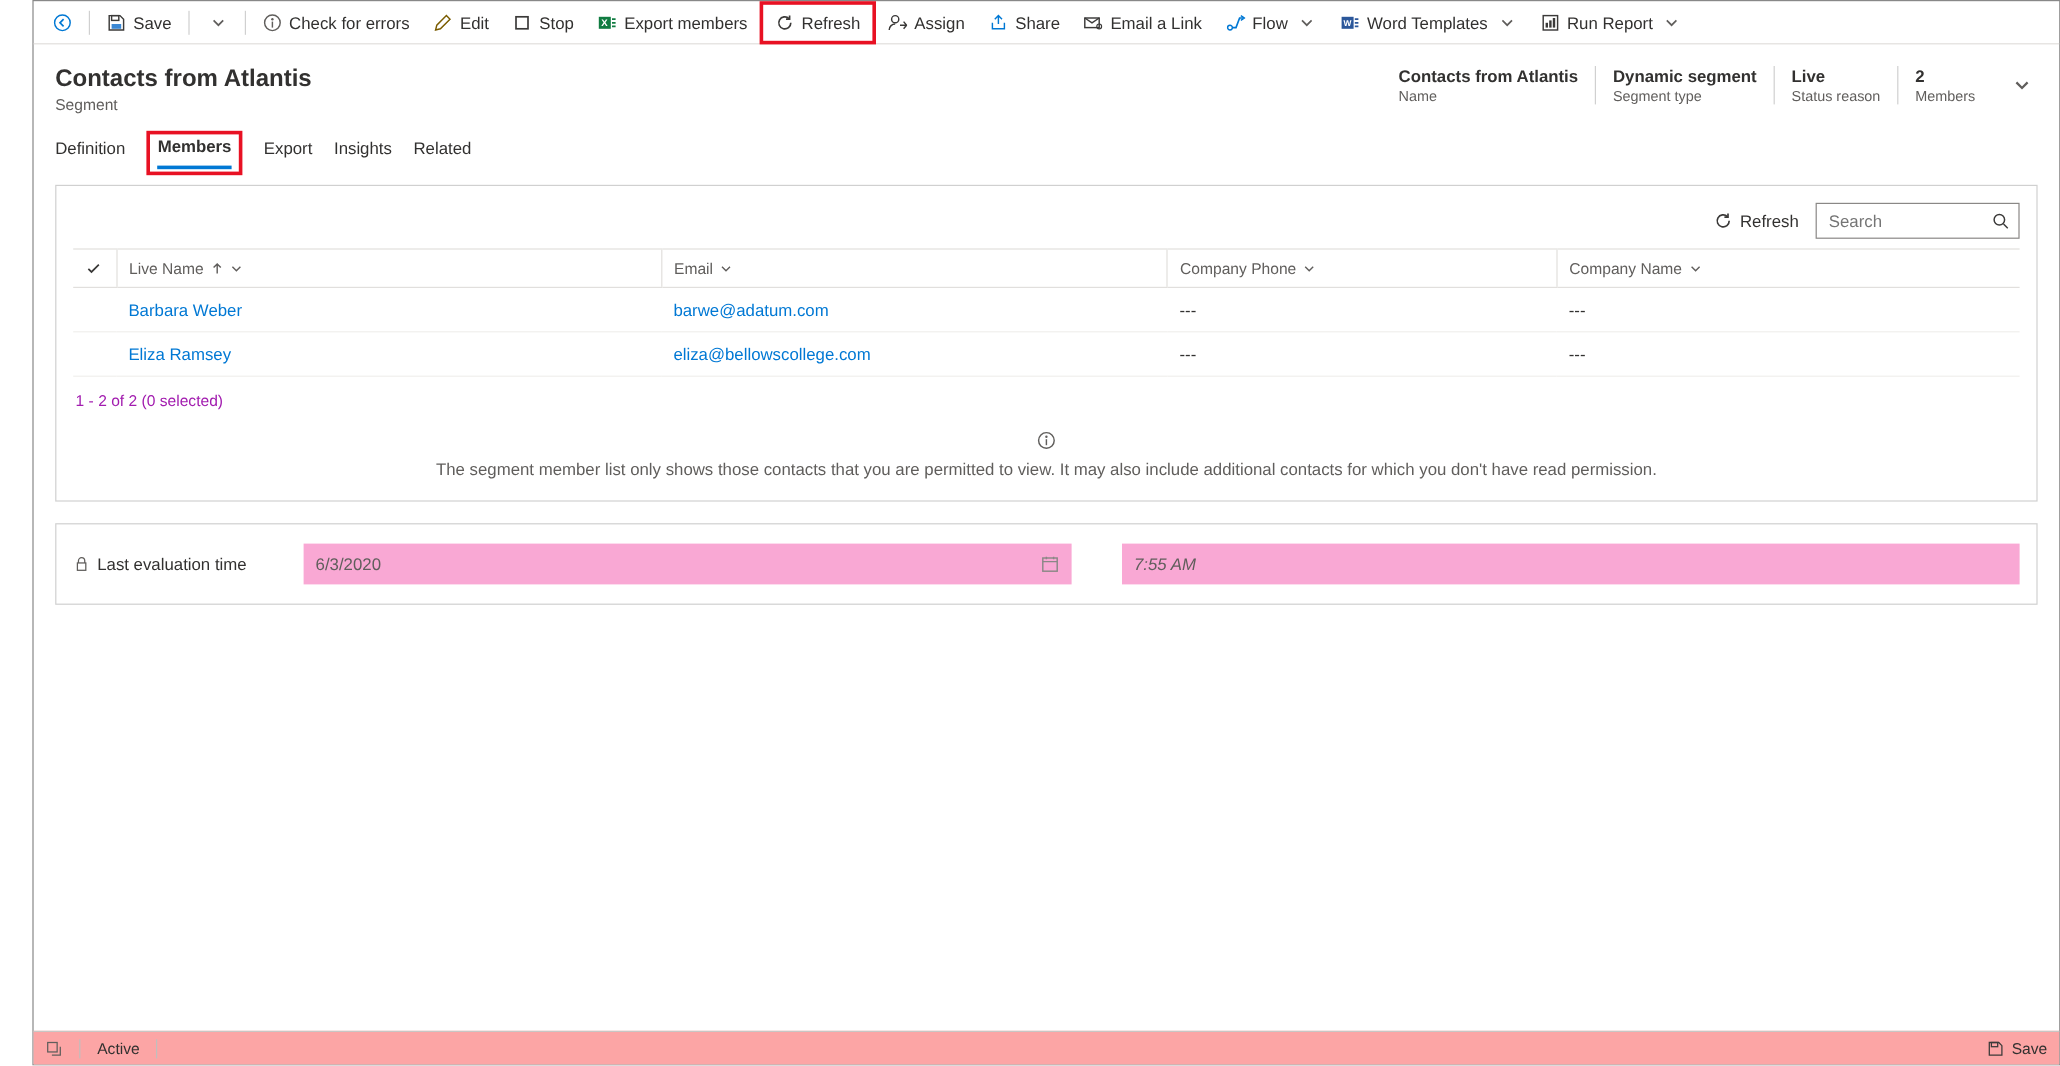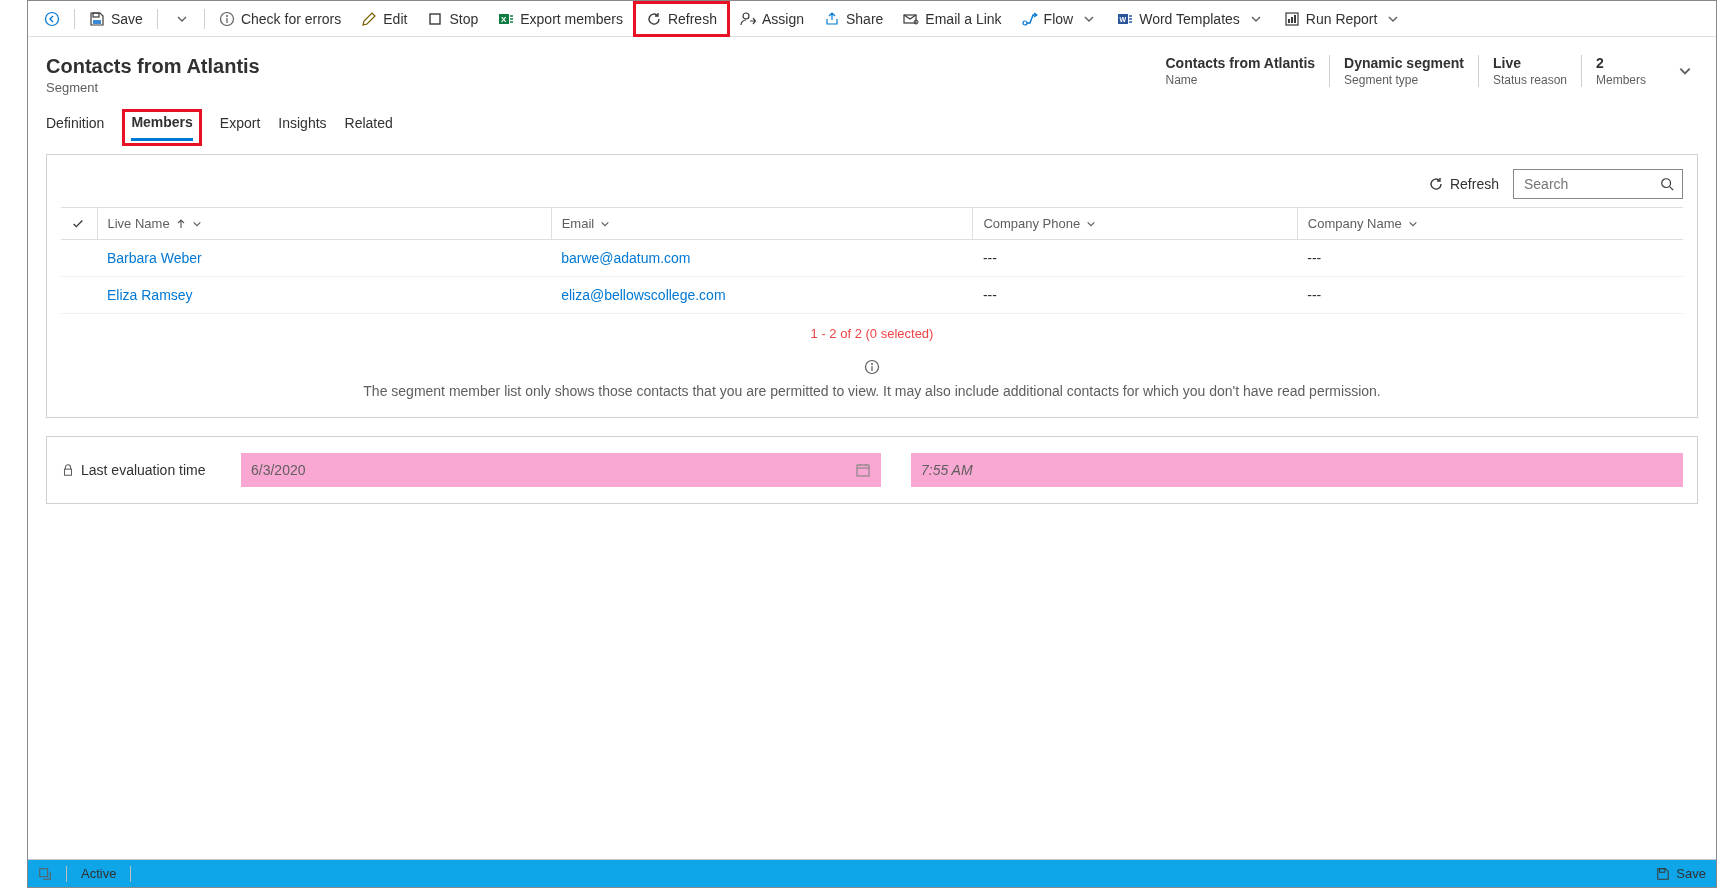--- a/index.html
+++ b/index.html
@@ -148,48 +148,48 @@
   }
   .grid thead th:first-child{ border-left:none; width:36px; text-align:center;}
   .grid thead th .hdr { display:flex; align-items:center; gap:6px; }
   .grid tbody td {
     padding: 10px 10px;
     border-bottom: 1px solid #f0efed;
     font-size: 14px;
   }
   .grid tbody td.linkcell { color: #0078d4; cursor:pointer; }
   .grid tbody td:first-child{ width:36px; }
-  .grid-footer { color:#ef4444; font-size: 13px; padding: 12px 2px 10px 2px; text-align: center; }
+  .grid-footer { color:#a21caf; font-size: 13px; padding: 12px 2px 10px 2px; }
   .info-row { display:flex; align-items:center; gap:8px; color:#605e5c; padding: 8px 0 4px 0; flex-direction: column; }
   
   .panel2 {
     margin: 0 18px 18px 18px;
     border: 1px solid #d0d0d0;
     border-top: 1px solid #d0d0d0;
     padding: 16px 14px;
     display:flex;
     align-items:center;
-    gap: 30px;
+    gap: 42px;
   }
   .panel2 .lbl { display:flex; align-items:center; gap:6px; width:150px; }
   .readonly-field {
     background: #f9a8d4;
     color: #605e5c;
     height: 34px;
     display:flex;
     align-items:center;
     justify-content: space-between;
     padding: 0 10px;
   }
   .date-field { flex: 0 0 640px; }
   .time-field { flex: 1; font-style: italic; }
   
   .statusbar {
     height: 28px;
-    background: #0ea5e9;
+    background: #fca5a5;
     border-top: 1px solid #c8c6c4;
     display:flex;
     align-items:center;
     justify-content: space-between;
     padding: 0 10px;
     font-size: 13px;
     color:#323130;
   }
   .statusbar .left { display:flex; align-items:center; gap:14px;}
   .statusbar .sep2 { width:1px; height:16px; background:#c0bfbd; }

